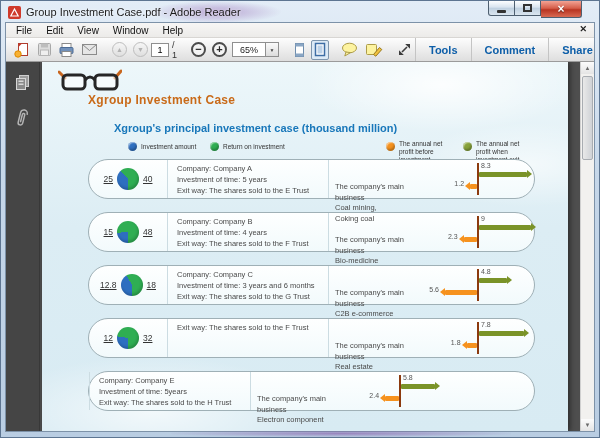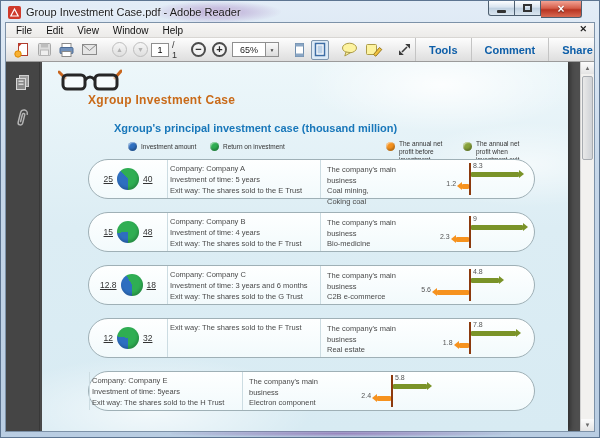--- a/index.html
+++ b/index.html
@@ -86,22 +86,22 @@
   .legend-label { font-size:6.5px; color:#333; line-height:1.25; padding-top:3px; white-space:nowrap; }
   .legend-label.two-line { white-space:normal; width:58px; padding-top:0; }
   .li1 { left:86px; } .li2 { left:168px; } .li3 { left:344px; } .li4 { left:421px; }
 
   .rows { position:absolute; left:46px; top:97px; width:447px; }
   .case-row { display:flex; width:447px; height:40px; margin-bottom:13px; border:1px solid #9fb0b6; border-radius:20px;
     background:linear-gradient(#feffff,#f2fafc); }
   .col { height:100%; }
   .col-amounts { width:78px; display:flex; align-items:center; justify-content:center; gap:4px; font-size:8.5px; color:#333; flex:0 0 auto;text-decoration:underline; }
   .pie { width:22px; height:22px; border-radius:50%; flex:0 0 auto; box-shadow:inset -1px -2px 3px rgba(0,0,0,.2); }
-  .col-info { width:153px; border-left:1px solid #ccdce2; padding:4px 0 0 2px; font-size:7.5px; color:#4a4a4a; line-height:1.45; flex:0 0 auto; }
-  .col-biz { width:96px; border-left:1px solid #ccdce2; padding:5px 0 0 6px; font-size:7.5px; color:#4a4a4a; line-height:1.4; flex:0 0 auto; }
+  .col-info { width:153px; border-left:1px solid #ccdce2; padding:4px 0 0 9px; font-size:7.5px; color:#4a4a4a; line-height:1.45; flex:0 0 auto; }
+  .col-biz { width:96px; border-left:1px solid #ccdce2; padding:22px 0 0 6px; font-size:7.5px; color:#4a4a4a; line-height:1.4; flex:0 0 auto;margin-left:8px; }
   .col-chart { position:relative; width:118px; flex:0 0 auto; }
   .axis { position:absolute; left:53px; top:3px; bottom:3px; width:2px; background:var(--axcol,#8c3a0e); }
   .gbar { position:absolute; top:12px; height:5px; background:var(--gcol,#7a9328); border-radius:1px; }
   .gbar::after { content:""; position:absolute; right:-5px; top:-2px; width:0; height:0;
     border-left:5px solid var(--gcol,#7a9328); border-top:4.5px solid transparent; border-bottom:4.5px solid transparent; }
   .glabel { position:absolute; top:2px; font-size:7px; color:#555; }
   .obar { position:absolute; top:24px; height:5px; background:var(--ocol,#f6921e); border-radius:1px; }
   .obar::before { content:""; position:absolute; left:-5px; top:-2px; width:0; height:0;
     border-right:5px solid var(--ocol,#f6921e); border-top:4.5px solid transparent; border-bottom:4.5px solid transparent; }
   .olabel { position:absolute; top:20px; width:15px; text-align:right; font-size:7px; color:#555; }

